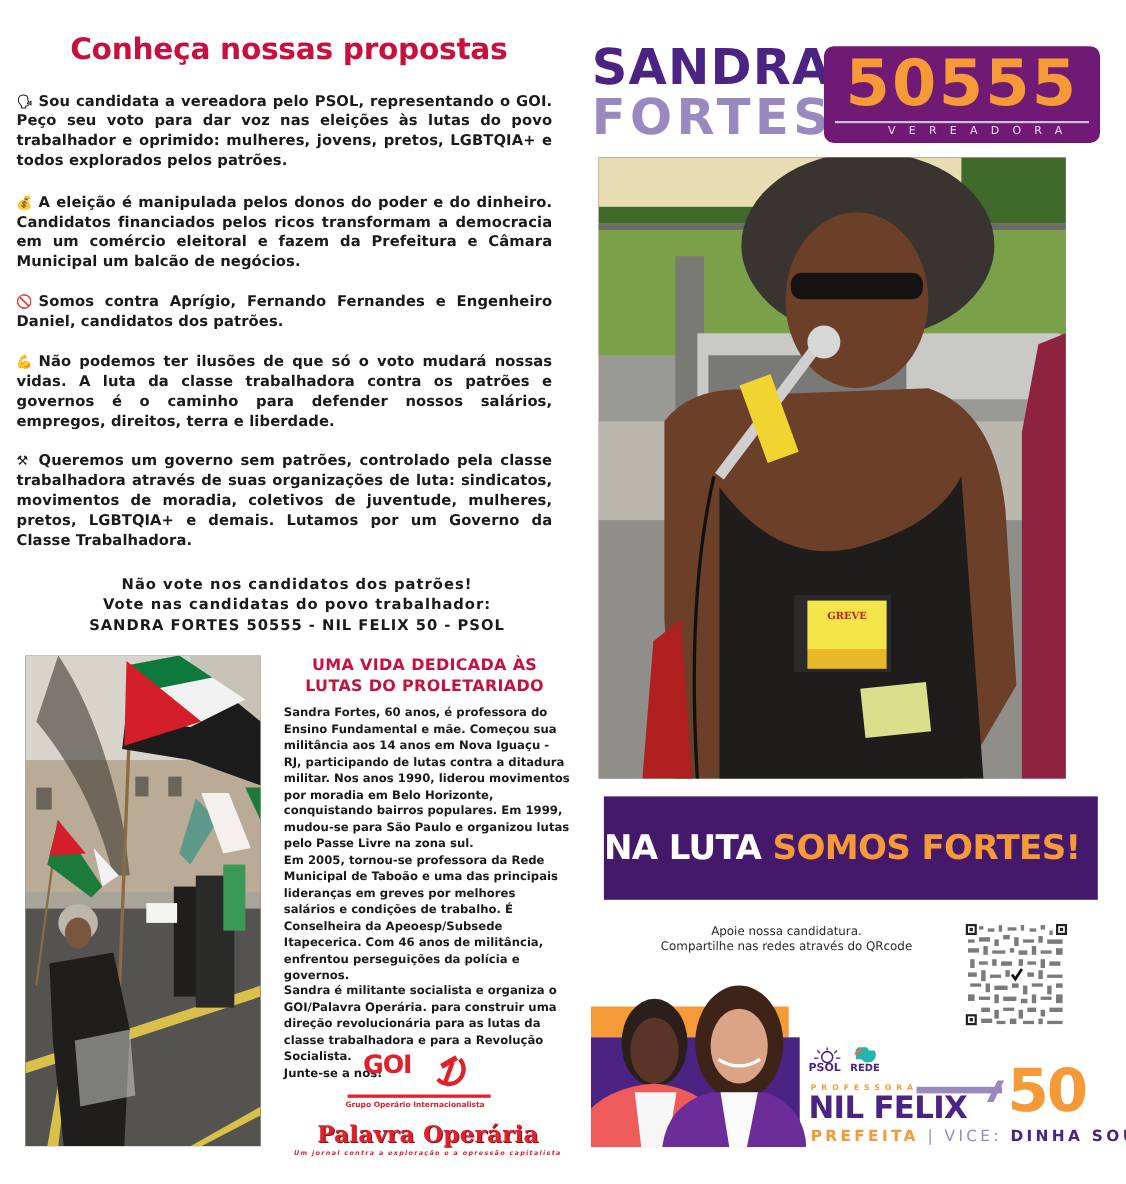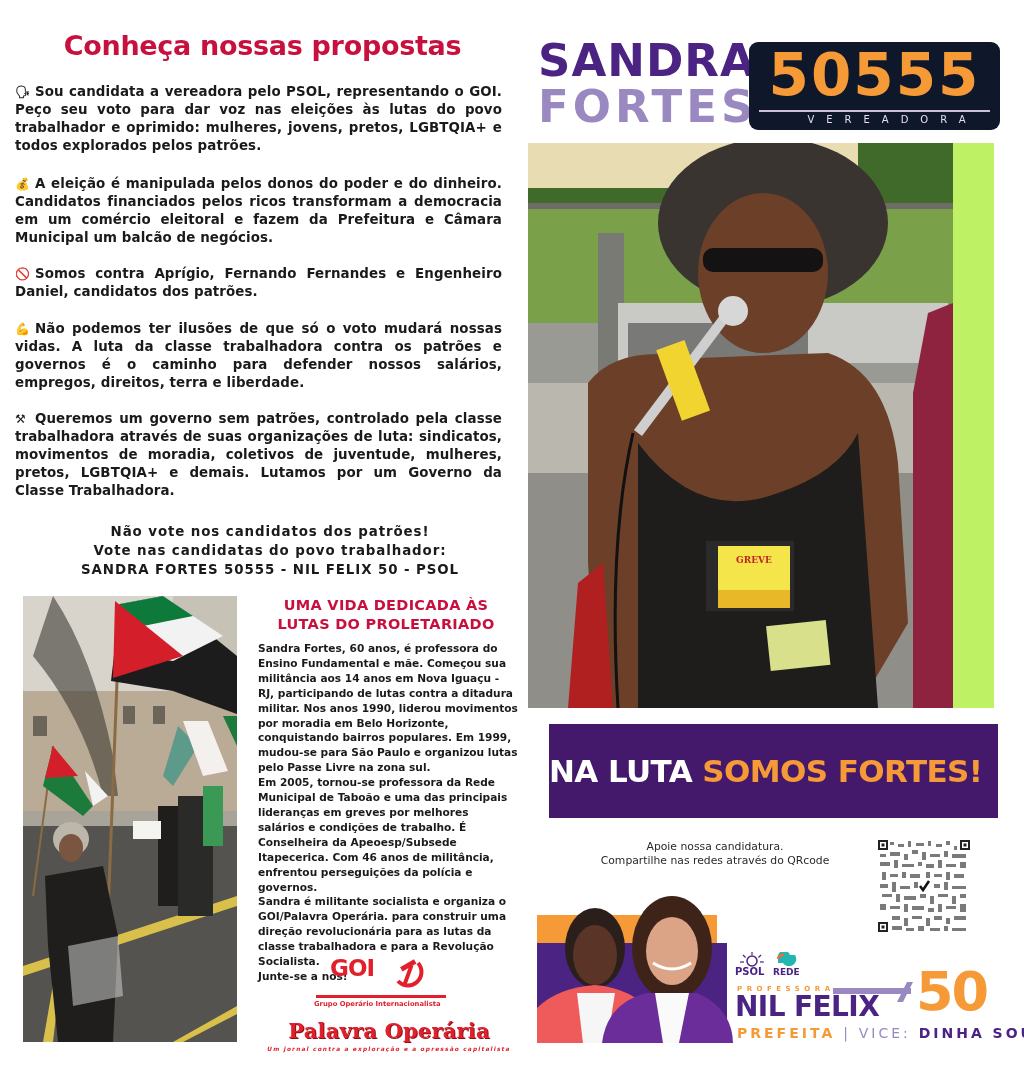--- a/index.html
+++ b/index.html
@@ -36,26 +36,26 @@
   #goi-line { position: absolute; left: 16px; top: 40px; width: 130px; height: 3px; background: #e1202c; }
   #goi-sub { position: absolute; left: 14px; top: 45px; font-size: 6.8px; color: #e1202c; font-weight: bold; white-space: nowrap; }
   #palavra { left: 264px; top: 1018px; width: 250px; text-align: center; font-family: "DejaVu Serif", serif; font-weight: bold; font-size: 21px; color: #e1202c; letter-spacing: 0.2px; text-shadow: 1px 1px 0 #8b1018; }
   #palavra-sub { left: 264px; top: 1046px; width: 250px; text-align: center; font-size: 5.8px; font-style: italic; font-weight: bold; color: #e1202c; letter-spacing: 1.2px; }
 
   
   #name-logo { left: 538px; top: 42px; width: 200px; height: 92px; }
   #name-first { position: absolute; left: 0; top: -4px; font-weight: bold; font-size: 45px; color: #4b2383; letter-spacing: 1px; line-height: 46px; }
   #name-last { position: absolute; left: 0; top: 42px; font-weight: bold; font-size: 45px; color: #9a89c1; letter-spacing: 4px; line-height: 46px; }
 
-  #number-box { left: 749px; top: 42px; width: 251px; height: 88px; background: #0f172a; border-radius: 9px; }
+  #number-box { left: 749px; top: 42px; width: 251px; height: 88px; background: #701a75; border-radius: 9px; }
   #number-val { position: absolute; left: 0; top: 0; width: 100%; text-align: center; font-weight: bold; font-size: 58px; color: #f59a36; line-height: 66px; letter-spacing: 2px; }
   #number-line { position: absolute; left: 10px; top: 68px; width: 231px; height: 1.5px; background: #cdbfe0; }
   #number-role { position: absolute; left: 12px; top: 71px; width: 100%; text-align: center; font-size: 10px; color: #e6ddf0; letter-spacing: 12px; line-height: 14px; padding-left: 12px; }
 
-  #photo-main { left: 528px; top: 143px; width: 466px; height: 565px; overflow: hidden; background: #bef264; }
+  #photo-main { left: 544px; top: 143px; width: 425px; height: 565px; overflow: hidden; background: #fca5a5; }
 
   #slogan { left: 549px; top: 724px; width: 449px; height: 94px; background: #44196b; line-height: 94px; font-weight: bold; font-size: 31px; letter-spacing: -0.6px; }
   #slogan-a { color: #ffffff; }
   #slogan-b { color: #f59a36; }
 
   #support { left: 560px; top: 840px; width: 310px; text-align: center; font-size: 10.8px; line-height: 14px; color: #2a2a2a; }
 
   #qr { left: 876px; top: 838px; width: 96px; height: 96px; }
 
   #candidates { left: 537px; top: 893px; width: 196px; height: 150px; overflow: hidden; background: #ffffff; }

